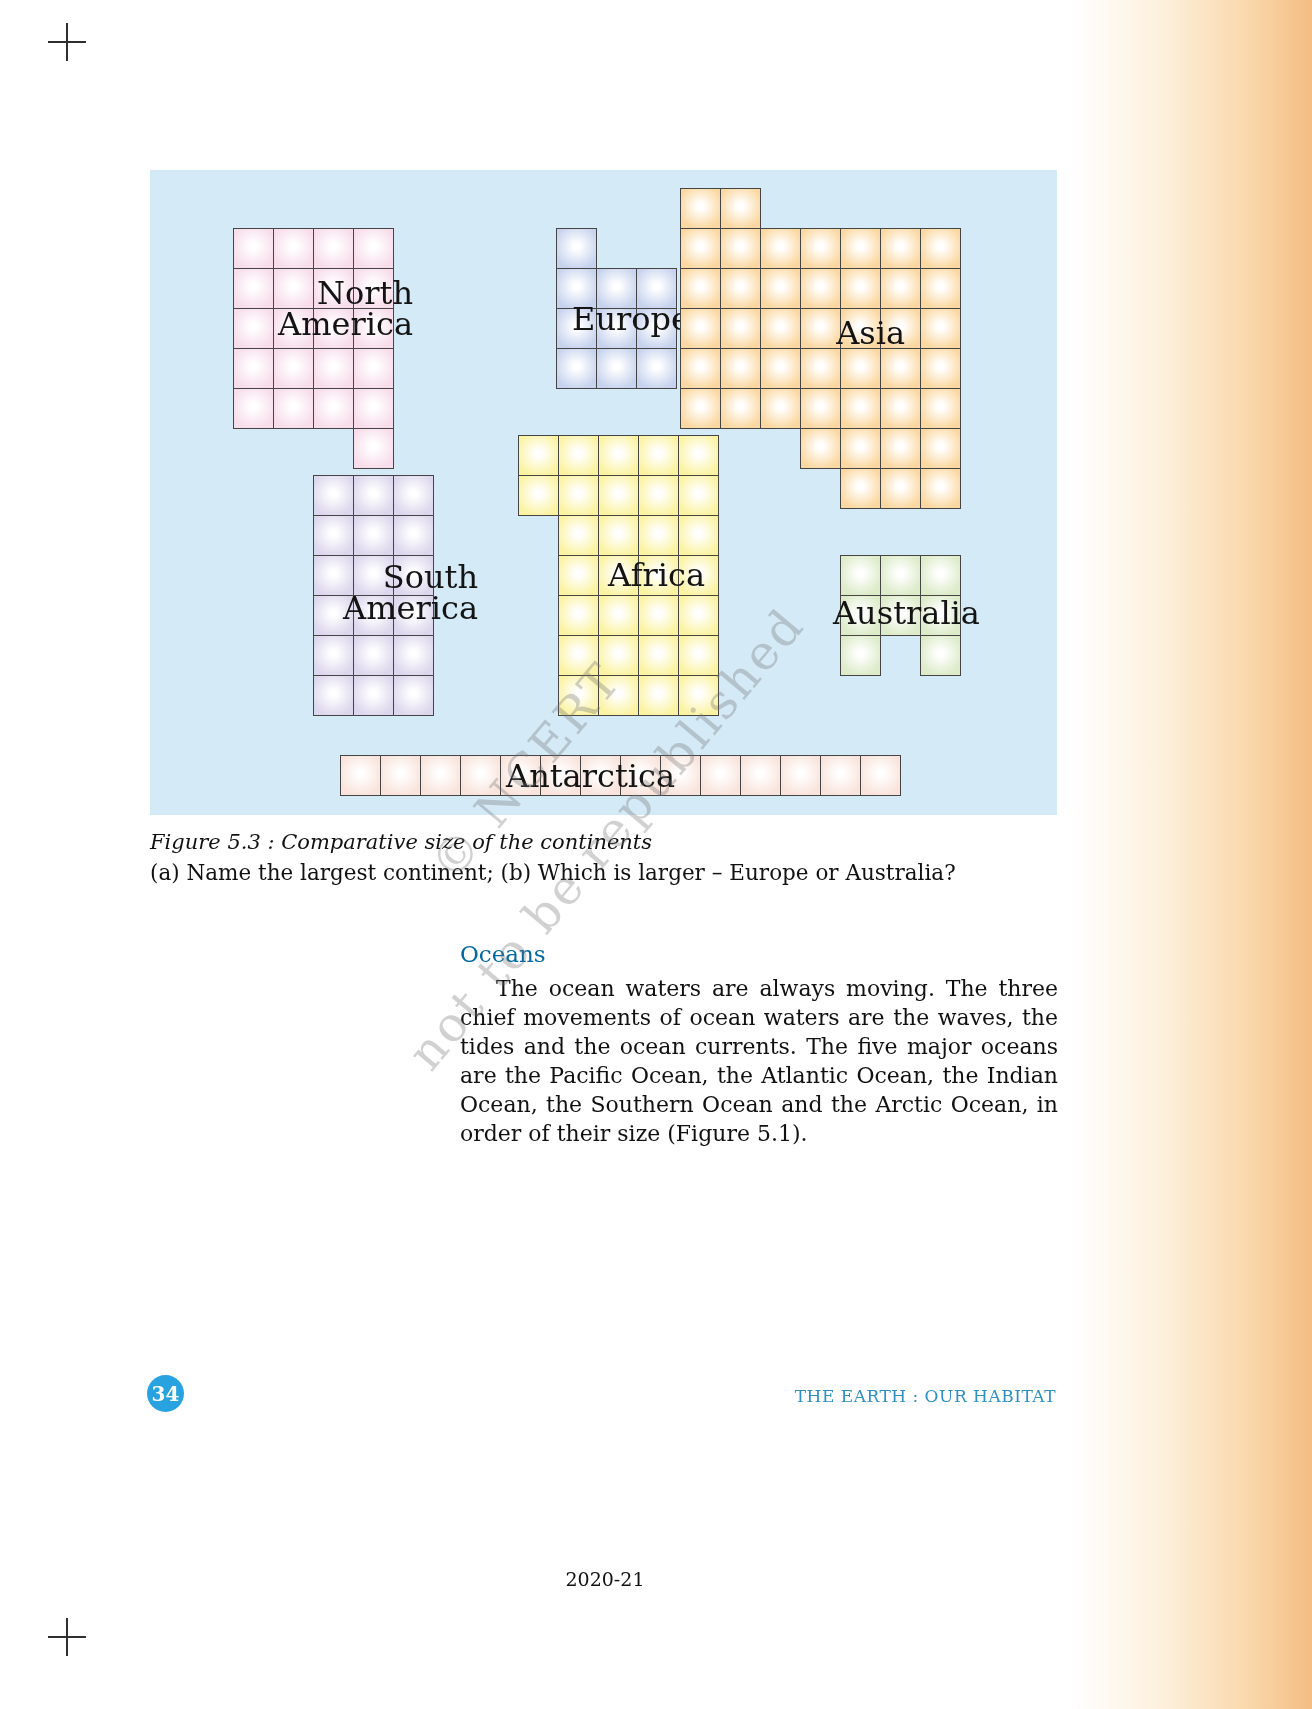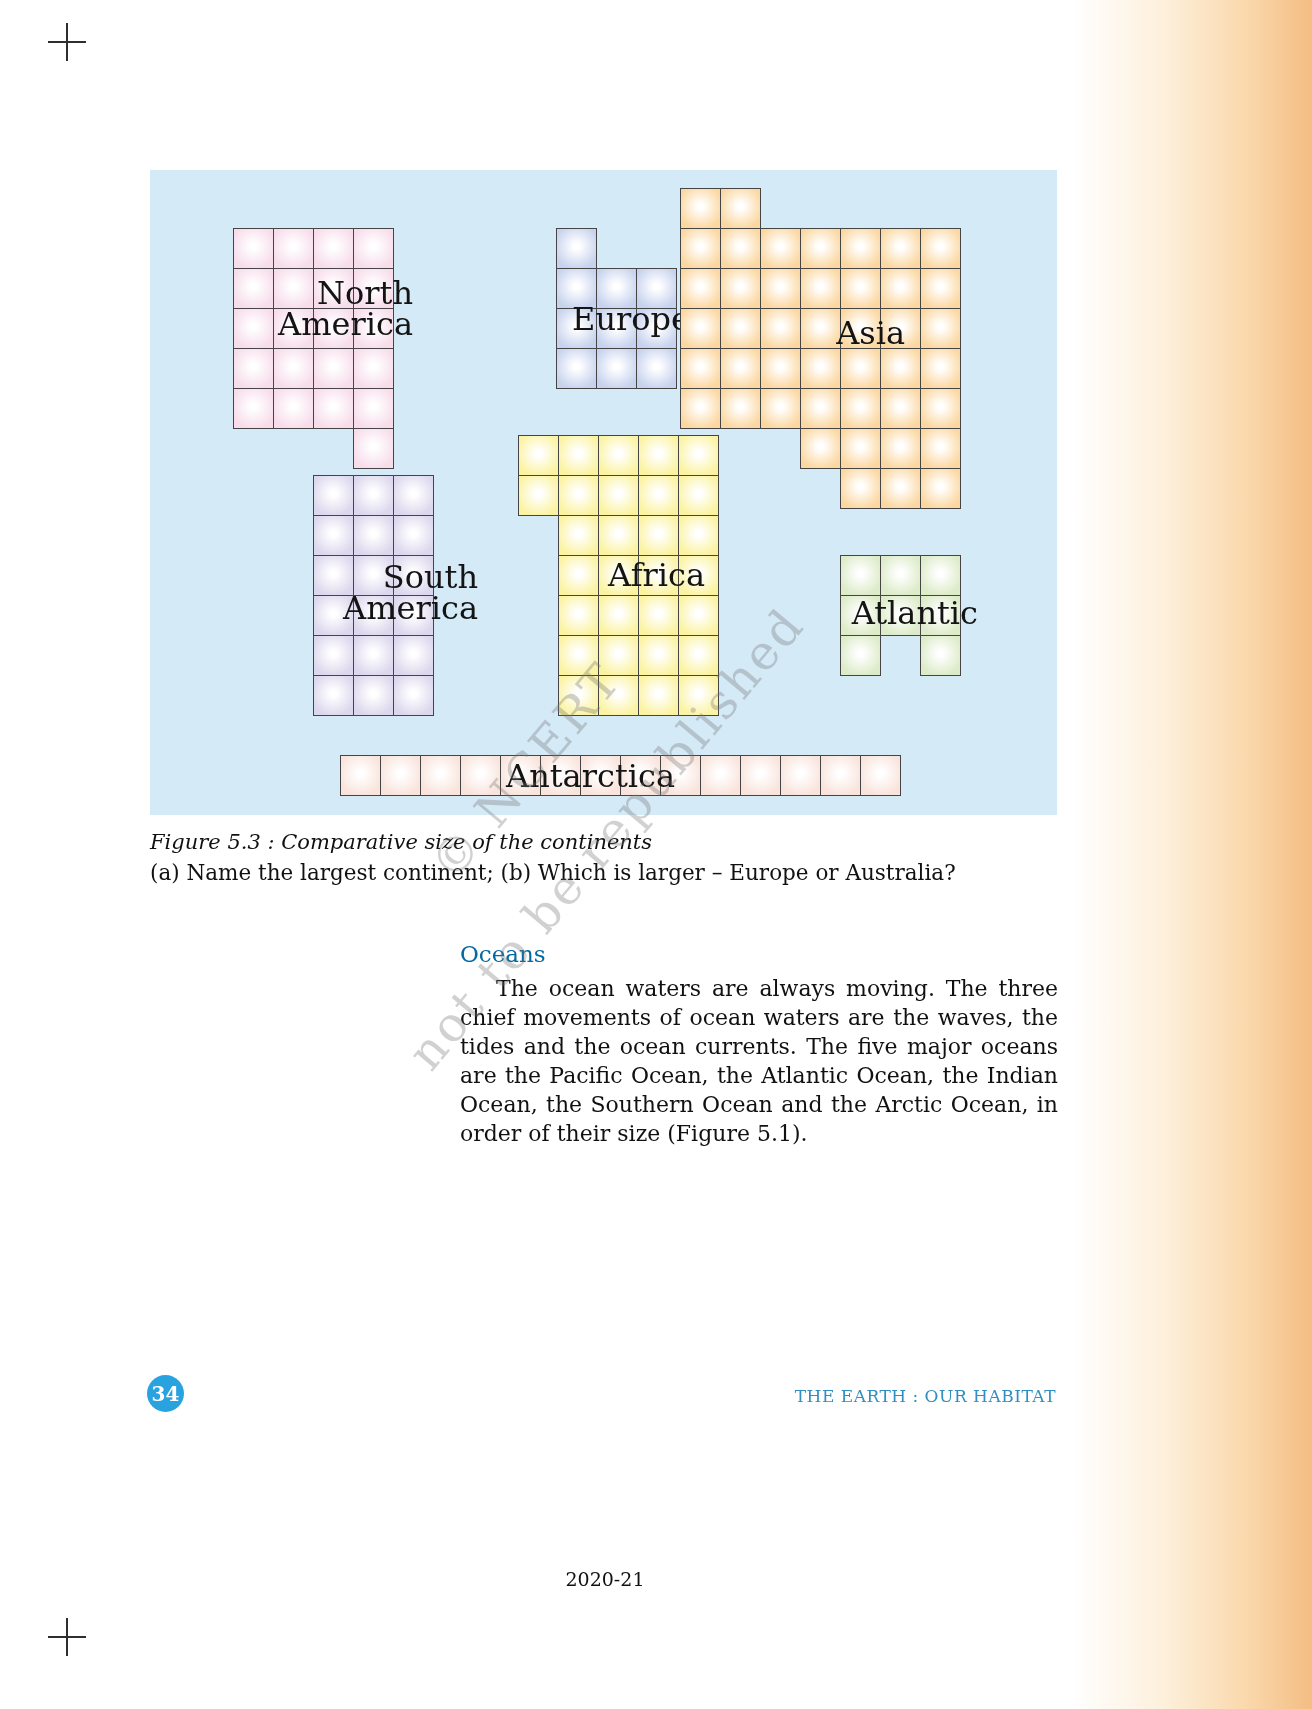--- a/index.html
+++ b/index.html
@@ -231,21 +231,21 @@
         <div class="cell" style="left: 0px; top: 0px; background: radial-gradient(circle at 50% 45%, rgb(255, 255, 255) 10%, rgb(220, 235, 200) 78%);"></div>
         <div class="cell" style="left: 40px; top: 0px; background: radial-gradient(circle at 50% 45%, rgb(255, 255, 255) 10%, rgb(220, 235, 200) 78%);"></div>
         <div class="cell" style="left: 80px; top: 0px; background: radial-gradient(circle at 50% 45%, rgb(255, 255, 255) 10%, rgb(220, 235, 200) 78%);"></div>
         <div class="cell" style="left: 0px; top: 40px; background: radial-gradient(circle at 50% 45%, rgb(255, 255, 255) 10%, rgb(220, 235, 200) 78%);"></div>
         <div class="cell" style="left: 40px; top: 40px; background: radial-gradient(circle at 50% 45%, rgb(255, 255, 255) 10%, rgb(220, 235, 200) 78%);"></div>
         <div class="cell" style="left: 80px; top: 40px; background: radial-gradient(circle at 50% 45%, rgb(255, 255, 255) 10%, rgb(220, 235, 200) 78%);"></div>
         <div class="cell" style="left: 0px; top: 80px; background: radial-gradient(circle at 50% 45%, rgb(255, 255, 255) 10%, rgb(220, 235, 200) 78%);"></div>
         <div class="cell" style="left: 80px; top: 80px; background: radial-gradient(circle at 50% 45%, rgb(255, 255, 255) 10%, rgb(220, 235, 200) 78%);"></div>
       </div>
       <div class="continent-label" style="left: 683px; top: 428px; width: 145px;">
-        <div>Atlantic</div>
+        <div>Australia</div>
       </div>
       <div class="continent" style="left: 190px; top: 585px;">
         <div class="cell" style="left: 0px; top: 0px; background: radial-gradient(circle at 50% 45%, rgb(255, 255, 255) 10%, rgb(249, 227, 219) 78%);"></div>
         <div class="cell" style="left: 40px; top: 0px; background: radial-gradient(circle at 50% 45%, rgb(255, 255, 255) 10%, rgb(249, 227, 219) 78%);"></div>
         <div class="cell" style="left: 80px; top: 0px; background: radial-gradient(circle at 50% 45%, rgb(255, 255, 255) 10%, rgb(249, 227, 219) 78%);"></div>
         <div class="cell" style="left: 120px; top: 0px; background: radial-gradient(circle at 50% 45%, rgb(255, 255, 255) 10%, rgb(249, 227, 219) 78%);"></div>
         <div class="cell" style="left: 160px; top: 0px; background: radial-gradient(circle at 50% 45%, rgb(255, 255, 255) 10%, rgb(249, 227, 219) 78%);"></div>
         <div class="cell" style="left: 200px; top: 0px; background: radial-gradient(circle at 50% 45%, rgb(255, 255, 255) 10%, rgb(249, 227, 219) 78%);"></div>
         <div class="cell" style="left: 240px; top: 0px; background: radial-gradient(circle at 50% 45%, rgb(255, 255, 255) 10%, rgb(249, 227, 219) 78%);"></div>
         <div class="cell" style="left: 280px; top: 0px; background: radial-gradient(circle at 50% 45%, rgb(255, 255, 255) 10%, rgb(249, 227, 219) 78%);"></div>

